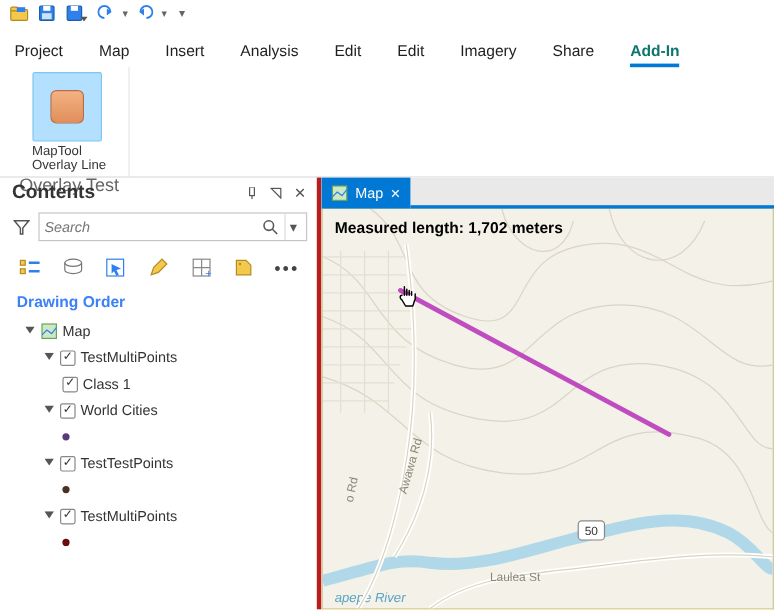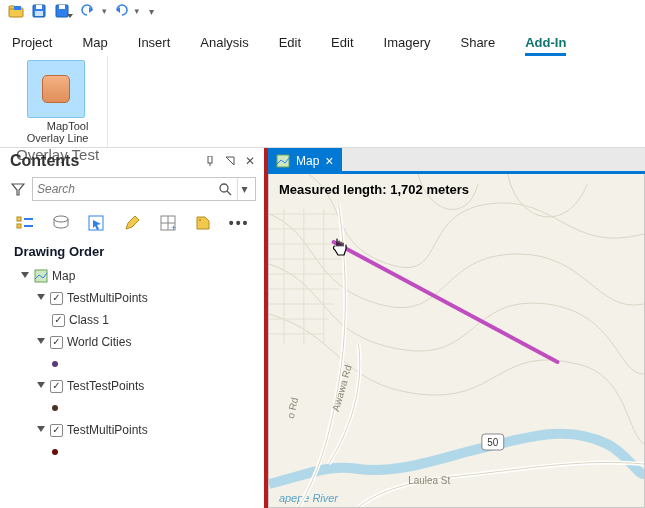--- a/index.html
+++ b/index.html
@@ -13,21 +13,21 @@
   
   .menubar { display: flex; align-items: flex-end; padding: 8px 12px 0 12px; gap: 30px; height: 34px; }
   .menubar .mi { font-size: 13px; color: #1f1f1f; padding-bottom: 6px; cursor: pointer; }
   .menubar .mi.active { color: #0f766e; border-bottom: 3px solid #0078d4; padding-bottom: 3px; font-weight: 600;}
 
   
   .ribbon { height: 92px; border-bottom: 1px solid #dcdcdc; display: flex; align-items: stretch; padding-left: 8px; }
   .ribbon-group { display: flex; flex-direction: column; align-items: center; justify-content: space-between; padding: 4px 8px 2px 8px; border-right: 1px solid #e5e5e5; min-width: 78px; }
   .ribbon-btn { width: 58px; height: 58px; background: #b3e0ff; border: 1px solid #7ec8f0; border-radius: 2px; display: flex; flex-direction: column; align-items: center; justify-content: center; cursor: pointer; }
   .ribbon-btn .icon-box { width: 28px; height: 28px; background: linear-gradient(#f4b183,#e08f5a); border: 1px solid #c06a38; border-radius: 5px; }
-  .ribbon-label { font-size: 11px; text-align: right; line-height: 12px; margin-top: 2px; color: #353535;}
+  .ribbon-label { font-size: 11px; text-align: left; line-height: 12px; margin-top: 2px; color: #353535;}
   .group-title { font-size: 15px; color: #666; margin-top: 2px; }
 
   
   .main { display: flex; height: calc(508px - 22px - 34px - 92px); }
   .contents-pane { width: 268px; border-right: 4px solid #b91c1c; display: flex; flex-direction: column; }
   .map-pane { flex: 1; display: flex; flex-direction: column; background:#fff;}
 
   
   .pane-header { display: flex; align-items: center; padding: 4px 6px 6px 10px; }
   .pane-title { font-size: 16px; font-weight: 600; flex: 1; color:#333;}
@@ -41,21 +41,21 @@
   .search-box .sicon { width:16px; color:#555; display:flex; align-items:center; justify-content:center;}
   .search-box .dd { width:14px; display:flex; align-items:center; justify-content:center; color:#555; border-left:1px solid #ddd; margin-left:4px; height:100%;}
 
   
   .modebar { display:flex; align-items:center; gap:14px; padding: 10px 14px 6px 14px; }
   .modebar .mb { width:22px; height:22px; display:flex; align-items:center; justify-content:center; cursor:pointer;}
   .modebar .dots { letter-spacing:2px; font-weight:bold; font-size:14px; color:#444;}
 
   
   .section { padding: 4px 10px 0 14px; }
-  .section-title { font-weight:600; font-size:13px; color:#0f172a; margin-bottom:6px;}
+  .section-title { font-weight:600; font-size:13px; color:#3b82f6; margin-bottom:6px;}
   .tree { font-size:12px; color:#333; }
   .tree-row { display:flex; align-items:center; height:22px; gap:4px; cursor:pointer;}
   .indent1 { padding-left: 6px;}
   .indent2 { padding-left: 22px;}
   .indent3 { padding-left: 38px;}
   .tw { width:10px; display:flex; justify-content:center; color:#555;}
   .tw svg { display:block;}
   .cb { width:13px; height:13px; border:1px solid #888; border-radius:2px; display:flex; align-items:center; justify-content:center; background:#fff;}
   .cb.checked::after { content:"✓"; font-size:10px; line-height:10px; color:#333;}
   .map-icon { width:14px; height:14px; }

